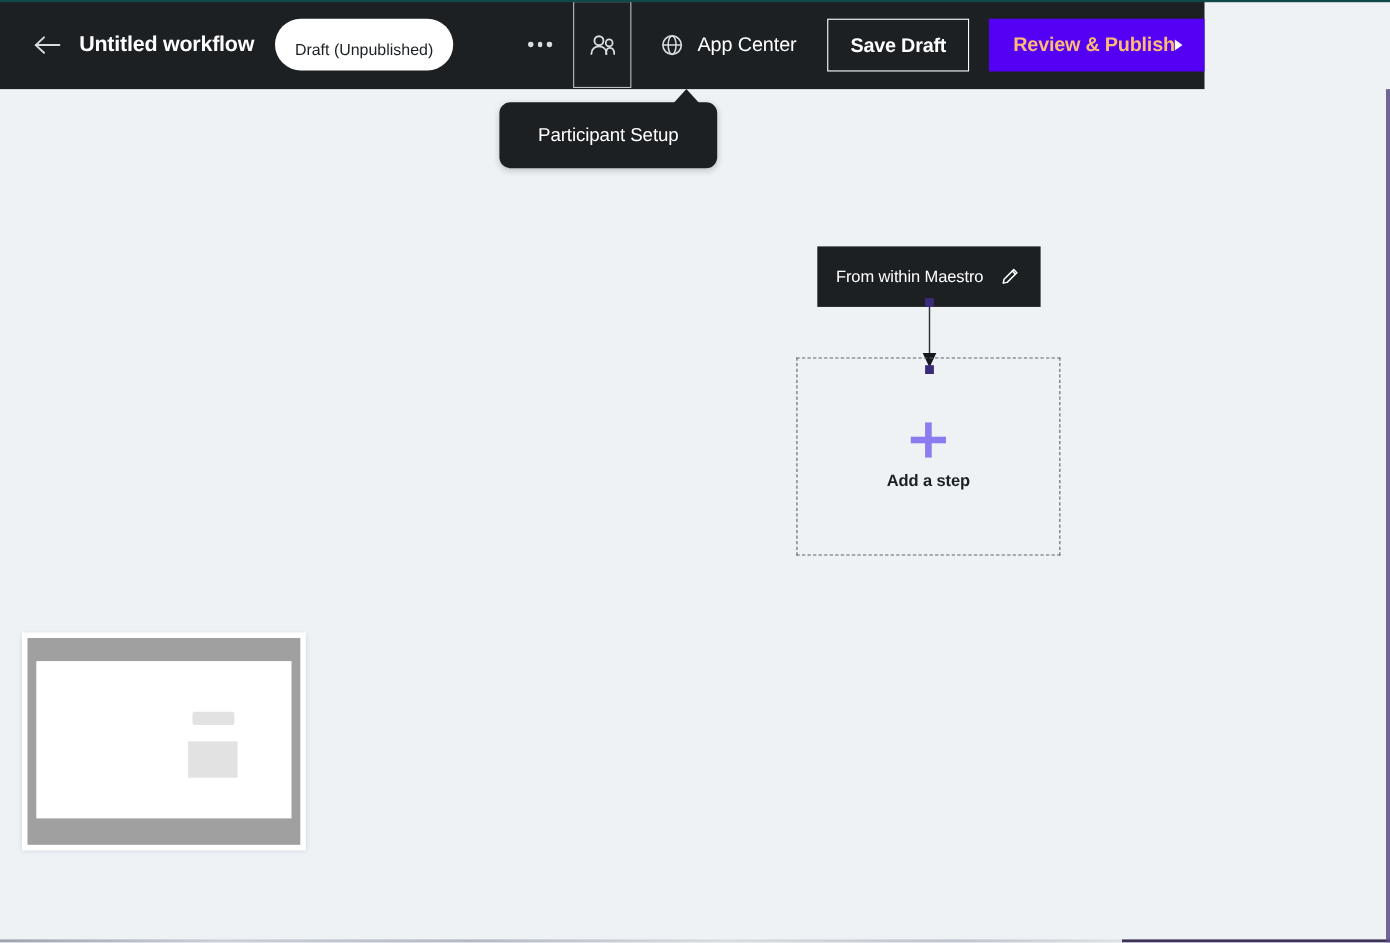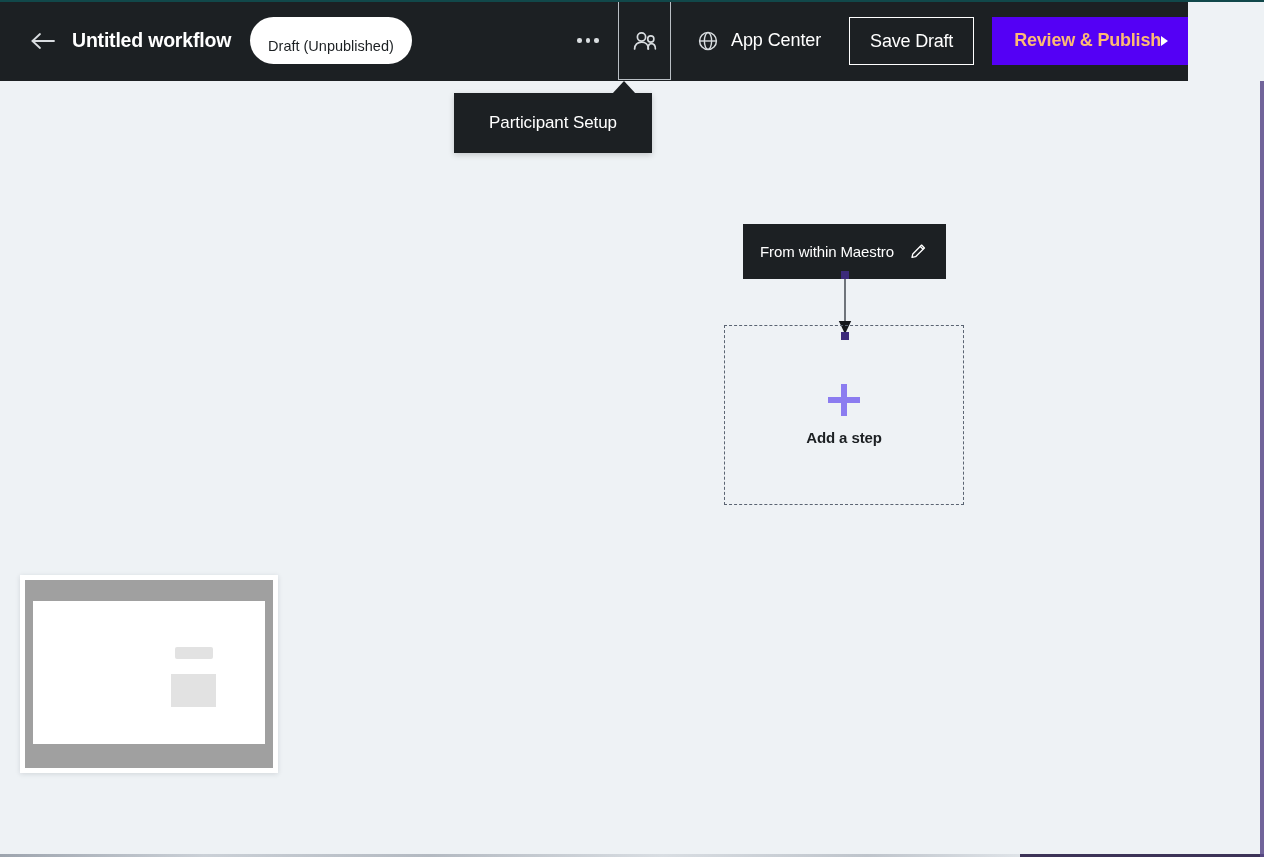--- a/index.html
+++ b/index.html
@@ -17,21 +17,21 @@
     width: 1264px;
     height: 857px;
     overflow: hidden;
     background: #eef2f5;
   }
 
   
   .header {
     position: absolute;
     top: 0; left: 0;
-    width: 1188px;
+    width: 1095px;
     height: 81px;
     background: #1c2023;
     display: flex;
     align-items: center;
     z-index: 40;
   }
   .header-topline {
     position: absolute;
     top: 0; left: 0;
     width: 1264px;
@@ -118,21 +118,21 @@
     white-space: nowrap;
     margin-right: 14px;
     letter-spacing: -0.1px;
   }
 
   .save-draft-btn {
     border: 1.5px solid #ffffff;
     background: transparent;
     color: #ffffff;
     font-size: 18px;
-    font-weight: normal;
+    font-weight: bold;
     padding: 0 20px;
     height: 48px;
     line-height: 46px;
     cursor: pointer;
     white-space: nowrap;
     letter-spacing: -0.2px;
     margin-right: 18px;
     font-family: "Liberation Sans", sans-serif;
   }
 
@@ -159,21 +159,21 @@
   }
 
   
   .tooltip {
     position: absolute;
     left: 454px;
     top: 93px;
     width: 198px;
     height: 60px;
     background: #1c2023;
-    border-radius: 0;
+    border-radius: 10px;
     display: flex;
     align-items: center;
     justify-content: center;
     color: #ffffff;
     font-size: 17px;
     letter-spacing: -0.1px;
     z-index: 50;
     box-shadow: 0 2px 6px rgba(0,0,0,0.18);
   }
   .tooltip-arrow {

